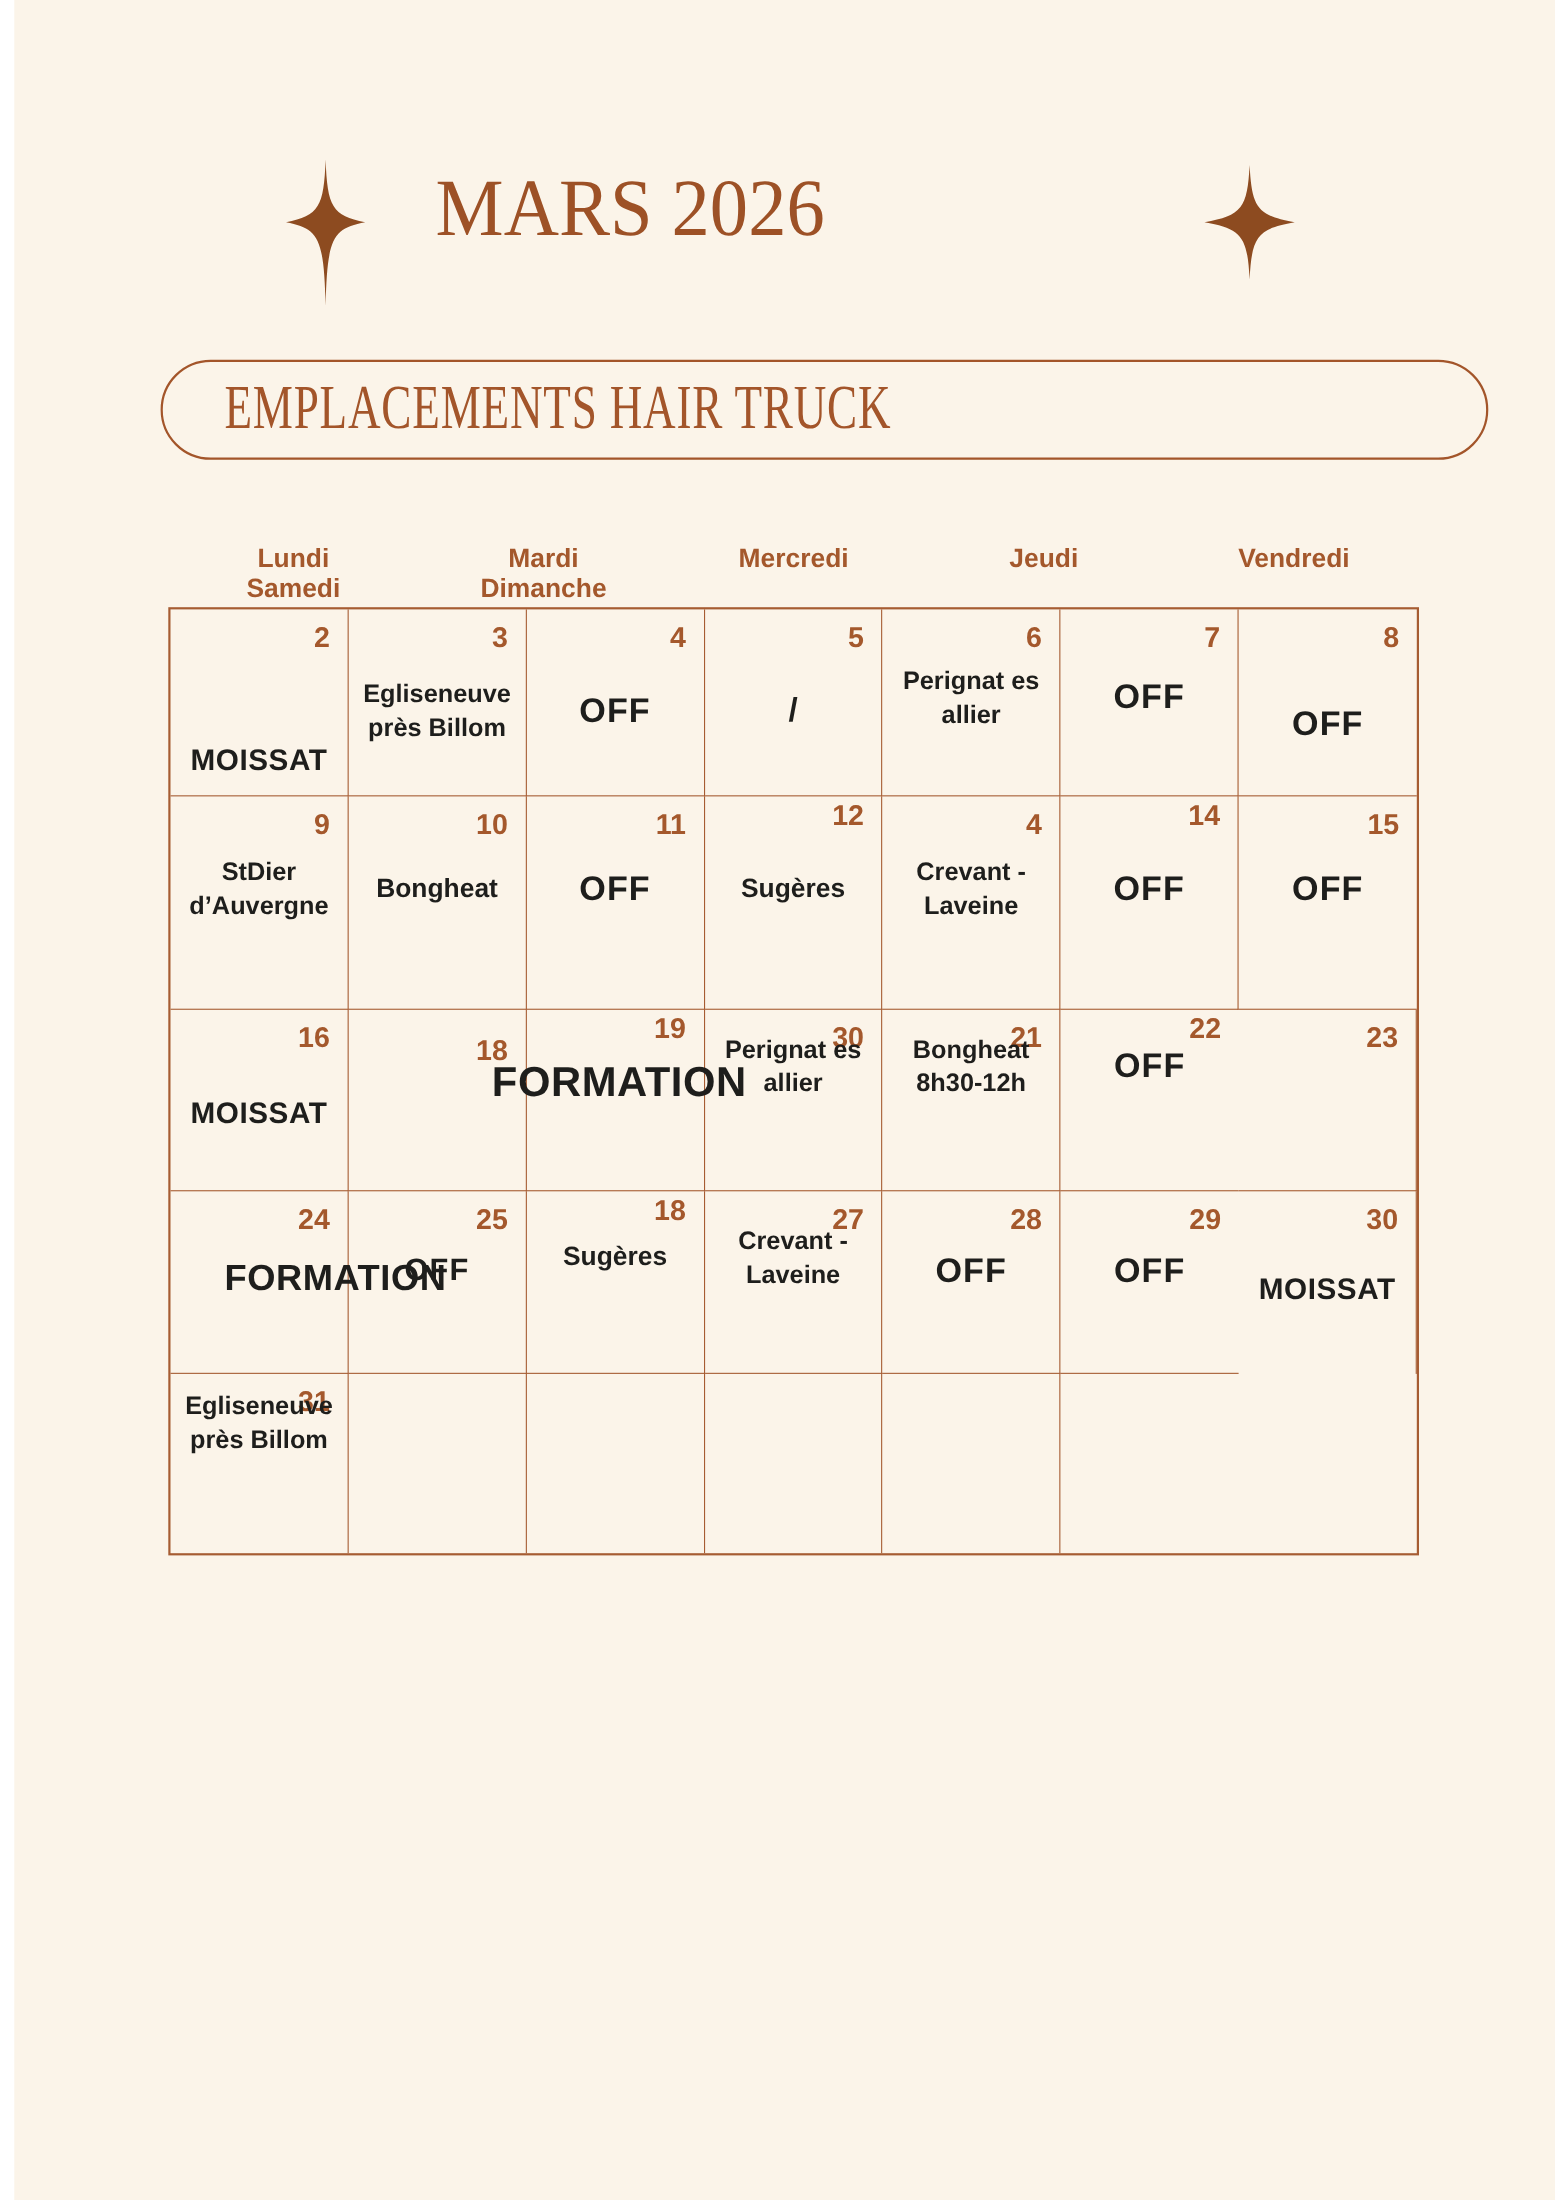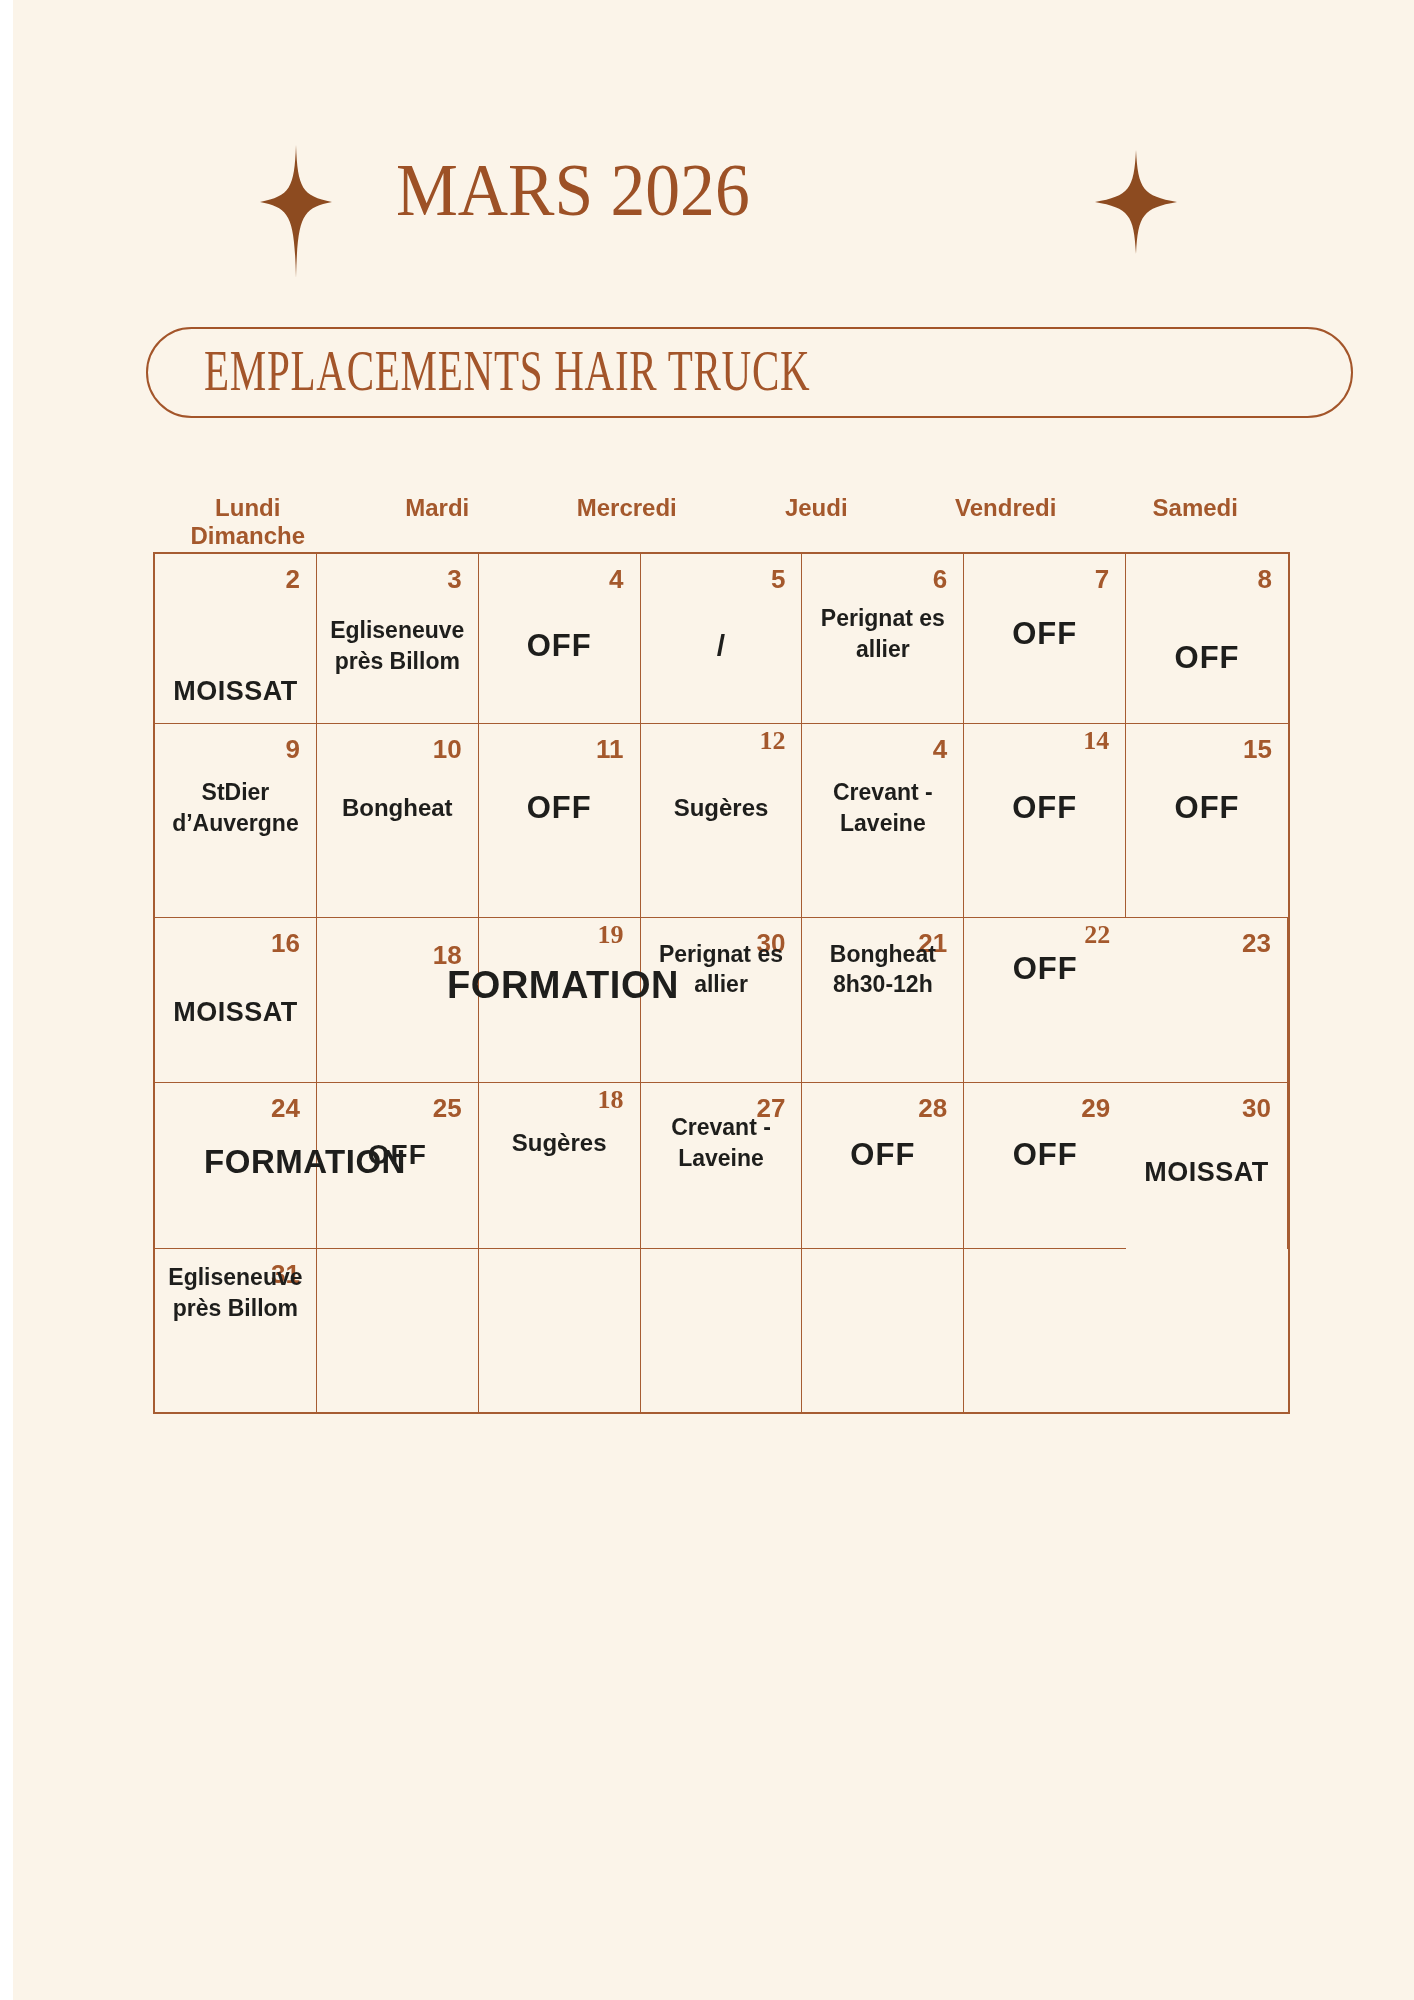--- a/index.html
+++ b/index.html
@@ -32,21 +32,21 @@
     position:absolute;left:56px;top:50%;
     transform:translateY(-54%) scaleX(0.72);transform-origin:left center;
     font-family:"Liberation Serif","DejaVu Serif",serif;
     font-size:57px;line-height:1;letter-spacing:1px;
     color:var(--accent-brown,#a3552a);
     white-space:nowrap;
   }
   
   #weekdays{
     position:absolute;left:140px;top:494px;width:1137px;height:30px;
-    display:grid;grid-template-columns:repeat(6,1fr);
+    display:grid;grid-template-columns:repeat(5,1fr);
   }
   .weekday{
     text-align:center;font-weight:bold;font-size:24px;
     color:var(--date-brown,#a4582c);
   }
   
   #calendar{
     position:absolute;left:140px;top:552px;width:1137px;
     display:grid;grid-template-columns:repeat(7,1fr);
     grid-template-rows:170px 194px 165px 166px 163px;
@@ -59,21 +59,21 @@
     border-bottom:1.5px solid var(--line-brown,#a65c32);
     box-sizing:border-box;
   }
   .cell.last-col{border-right:none;}
   .cell.last-row{border-bottom:none;}
   .date-label{
     position:absolute;top:10px;right:16px;
     font-size:26px;font-weight:bold;
     color:var(--date-brown,#a4582c);
   }
-  .date-label.up{top:2px;font-family:Liberation Serif, serif;}
+  .date-label.up{top:2px;}
   .date-label.down{top:22px;}
   .cell-content{
     position:absolute;left:2px;right:2px;top:30px;bottom:16px;
     display:flex;flex-direction:column;align-items:center;justify-content:center;
     text-align:center;color:var(--ink,#1e1e1c);font-weight:bold;
     transform:translateY(var(--coff,0px));
   }
   .t-place-lg{font-size:27px;letter-spacing:.5px;justify-content:flex-end;}
   .t-place-md{font-size:24px;}
   .t-place-sm{font-size:23px;line-height:1.32;}

